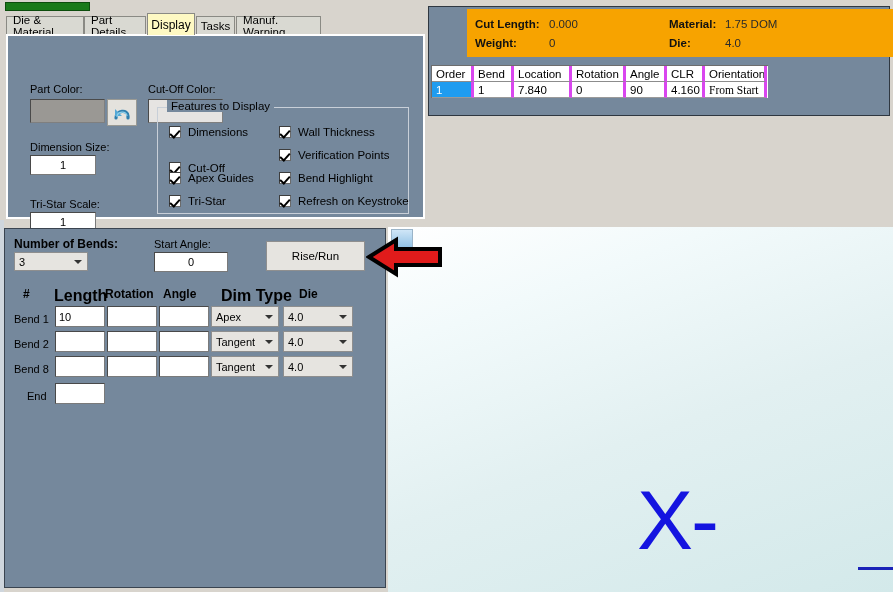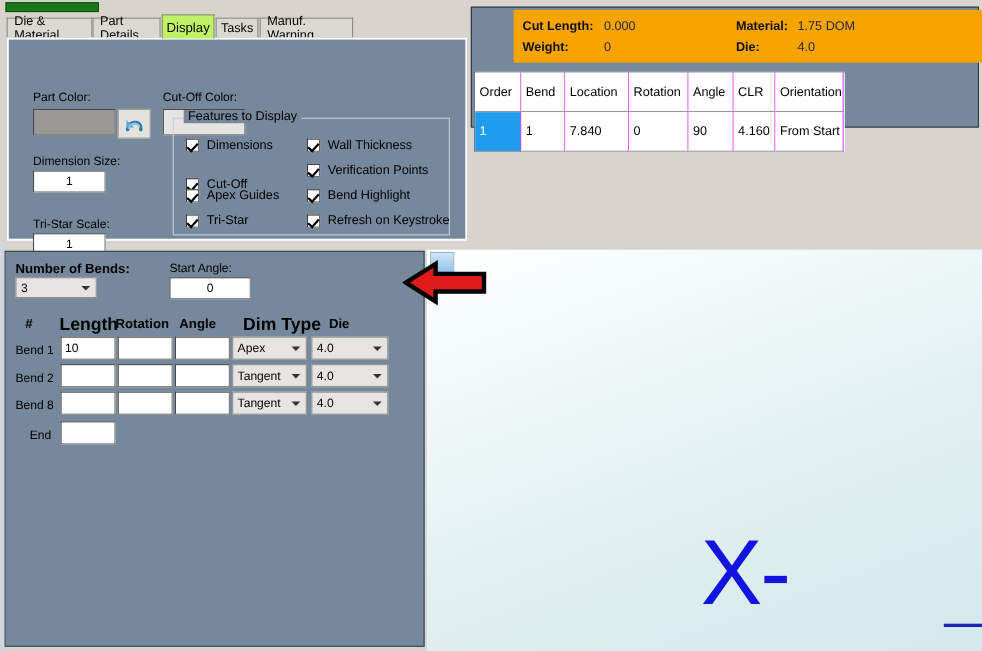--- a/index.html
+++ b/index.html
@@ -58,21 +58,21 @@
     box-sizing: border-box;
     font-size: 11.5px;
     color: #000;
     display: flex; align-items: center; justify-content: center;
     padding: 0 6px;
     top: 16px;
     font-family: "Liberation Sans", sans-serif;
     cursor: default;
   }
   .tab.active {
-    background: #bef264;
+    background: #fef9c3;
     top: 13px;
     height: 22px;
     border-color: #8a8a84;
     z-index: 5;
     font-size: 12px;
   }
 
   
   #displayPanel {
     left: 6px; top: 34px; width: 419px; height: 185px;
@@ -163,23 +163,23 @@
             font-family: "Liberation Sans", sans-serif; white-space: nowrap;}
 
   
   #gridWrap { position: absolute; left: 2px; top: 58px; width: 336px; }
   .grow { display: flex; }
   .gcell {
     box-sizing: border-box;
     font-size: 11.5px;
     color: #000;
     background: #ffffff;
-    border-right: 1px solid #d946ef;
+    border-right: 3px solid #d946ef;
     border-bottom: 1px solid #9a9a9a;
-    height: 36px;
+    height: 16px;
     display: flex; align-items: center;
     padding-left: 4px;
     white-space: nowrap;
     overflow: hidden;
     font-family: "Liberation Sans", sans-serif;
   }
   .grow.header .gcell { background: #ffffff; border-bottom: 1px solid #8c8c8c; }
   .gcell.sel { background: #1f9cf0; color: #fff; }
   #gridWrap { border: 1px solid #6d6d6d; border-right: none; border-bottom: none; background:#fff;}
 
@@ -369,36 +369,39 @@
         <div class="gcell" style="width:38px;">CLR</div>
         <div class="gcell" style="width:62px;">Orientation</div>
       </div>
       <div class="grow">
         <div class="gcell sel" style="width:42px;">1</div>
         <div class="gcell" style="width:40px;">1</div>
         <div class="gcell" style="width:58px;">7.840</div>
         <div class="gcell" style="width:54px;">0</div>
         <div class="gcell" style="width:41px;">90</div>
         <div class="gcell" style="width:38px;">4.160</div>
-        <div class="gcell" style="width:62px;">From Start</div>
+        <div class="gcell" style="width:62px;font-family:Liberation Serif, serif;">From Start</div>
       </div>
     </div>
   </div>
 
   <div class="panel" id="bendsPanel"></div>
 
   <div class="lbl bold" style="left:14px; top:237px; font-size:12px;">Number of Bends:</div>
   <div class="ddlbox" style="left:14px; top:252px; width:74px; height:19px;">
     <span>3</span>
     <span class="caret"></span>
   </div>
 
   <div class="lbl" style="left:154px; top:238px;">Start Angle:</div>
   <div class="txtfield center" style="position:absolute; left:154px; top:252px; width:74px; height:20px;">0</div>
 
+  <div id="riseRunBtn">
+    <span>Rise/Run</span>
+  </div>
 
   <div class="lbl bold" style="left:23px;  top:287px; font-size:12px;">#</div>
   <div class="lbl bold" style="left:54px;  top:287px; font-size:16px;">Length</div>
   <div class="lbl bold" style="left:105px; top:287px; font-size:12px;">Rotation</div>
   <div class="lbl bold" style="left:163px; top:287px; font-size:12px;">Angle</div>
   <div class="lbl bold" style="left:221px; top:287px; font-size:16px;">Dim Type</div>
   <div class="lbl bold" style="left:299px; top:287px; font-size:12px;">Die</div>
 
   <div class="lbl" style="left:14px; top:313px;">Bend 1</div>
   <div class="txtfield" style="position:absolute; left:55px;  top:306px; width:50px; height:21px;">10</div>

